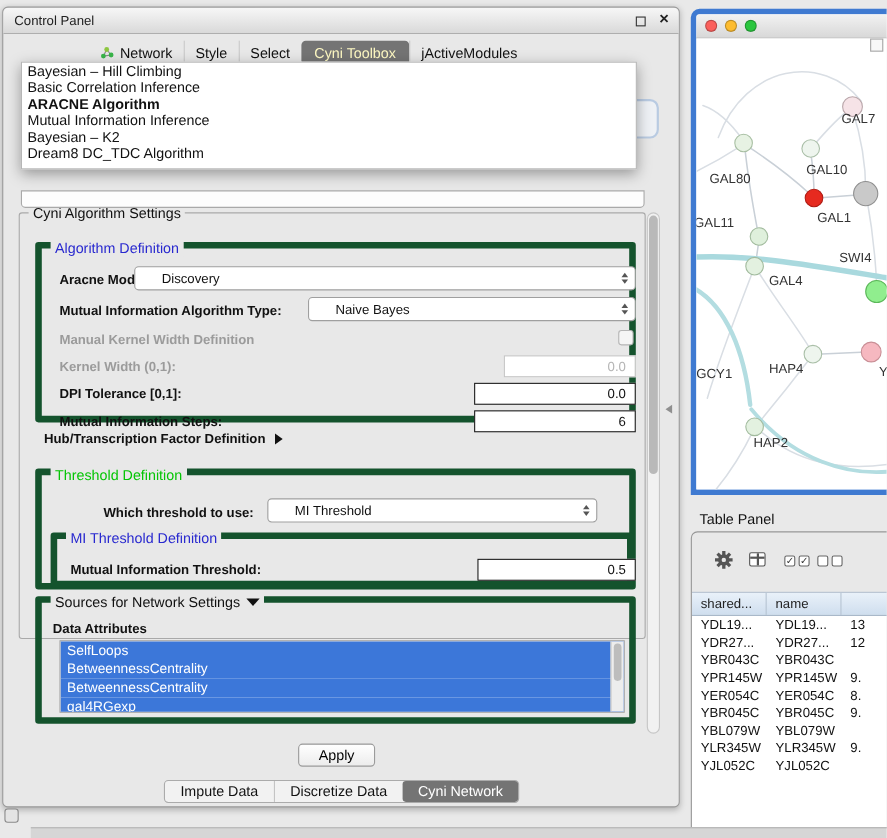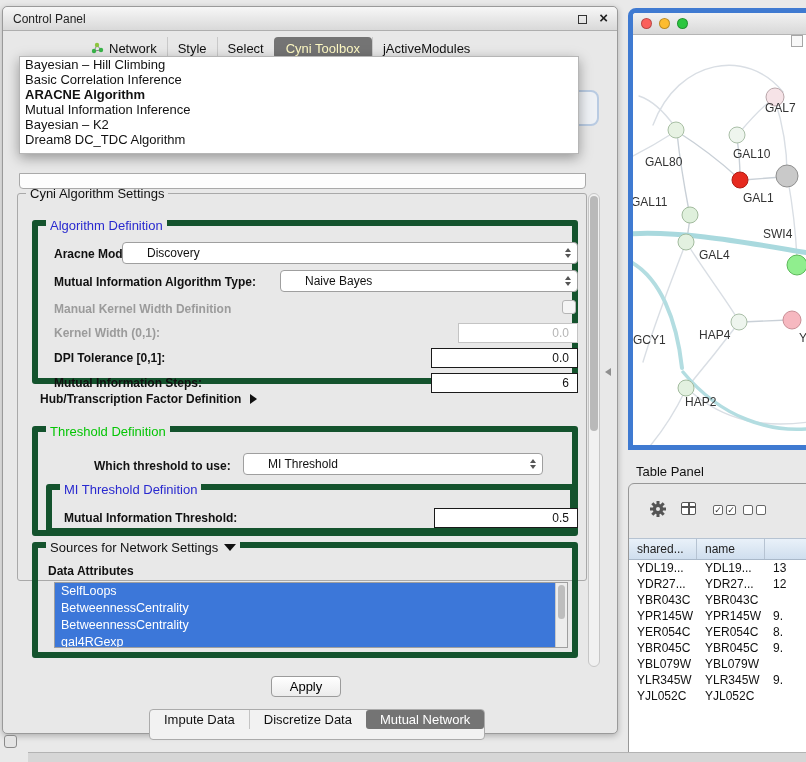--- a/index.html
+++ b/index.html
@@ -77,21 +77,21 @@
   #attr-thumb{position:absolute;top:2px;left:2px;width:7px;height:34px;background:#bdbdbd;border-radius:4px}
 
   #v-scroll{position:absolute;left:585px;top:186px;width:12px;height:474px;background:#f1f1f1;
     border:1px solid #c6c6c6;border-radius:6px}
   #v-thumb{position:absolute;left:1px;top:2px;width:8px;height:235px;background:#b9b9b9;border-radius:5px}
 
   #apply-btn{position:absolute;left:268px;top:669px;width:70px;height:21px;
     background:linear-gradient(#ffffff,#ececec);border:1px solid #9b9b9b;border-radius:4px;
     font-size:13px;font-family:"Liberation Sans",sans-serif;text-align:center;line-height:18px}
 
-  #bottom-tabs{position:absolute;left:146px;top:702px;height:31px;display:flex;align-items:flex-start;
+  #bottom-tabs{position:absolute;left:146px;top:702px;height:21px;display:flex;align-items:flex-start;
     background:#f2f2f2;border:1px solid #ababab;border-radius:4px;font-size:13px}
   .btab{padding:0 14px;height:19px;line-height:19px;border-left:1px solid #c4c4c4;white-space:nowrap}
   .btab:first-child{border-left:none}
   .btab.sel{background:#747474;color:#fff;border-radius:3px;border-left:none}
 
   #splitter-arrow{position:absolute;left:605px;top:368px;width:0;height:0;
     border-top:4px solid transparent;border-bottom:4px solid transparent;border-right:6px solid #8f8f8f}
 
   
   #net-window{position:absolute;left:628px;top:8px;width:200px;height:442px;
@@ -280,21 +280,21 @@
 
   <div id="v-scroll">
       <div id="v-thumb"></div>
     </div>
 
   <button id="apply-btn">Apply</button>
 
   <div id="bottom-tabs">
       <div class="btab">Impute Data</div>
       <div class="btab">Discretize Data</div>
-      <div class="btab sel">Mutual Network</div>
+      <div class="btab sel">Cyni Network</div>
     </div>
 </div>
 
 <div id="splitter-arrow"></div>
 
 <div id="net-window">
   <div id="net-titlebar">
     <span id="traffic">
         <span class="tl" style="background: rgb(251, 96, 92);"></span>
         <span class="tl" style="background: rgb(253, 188, 47);"></span>

